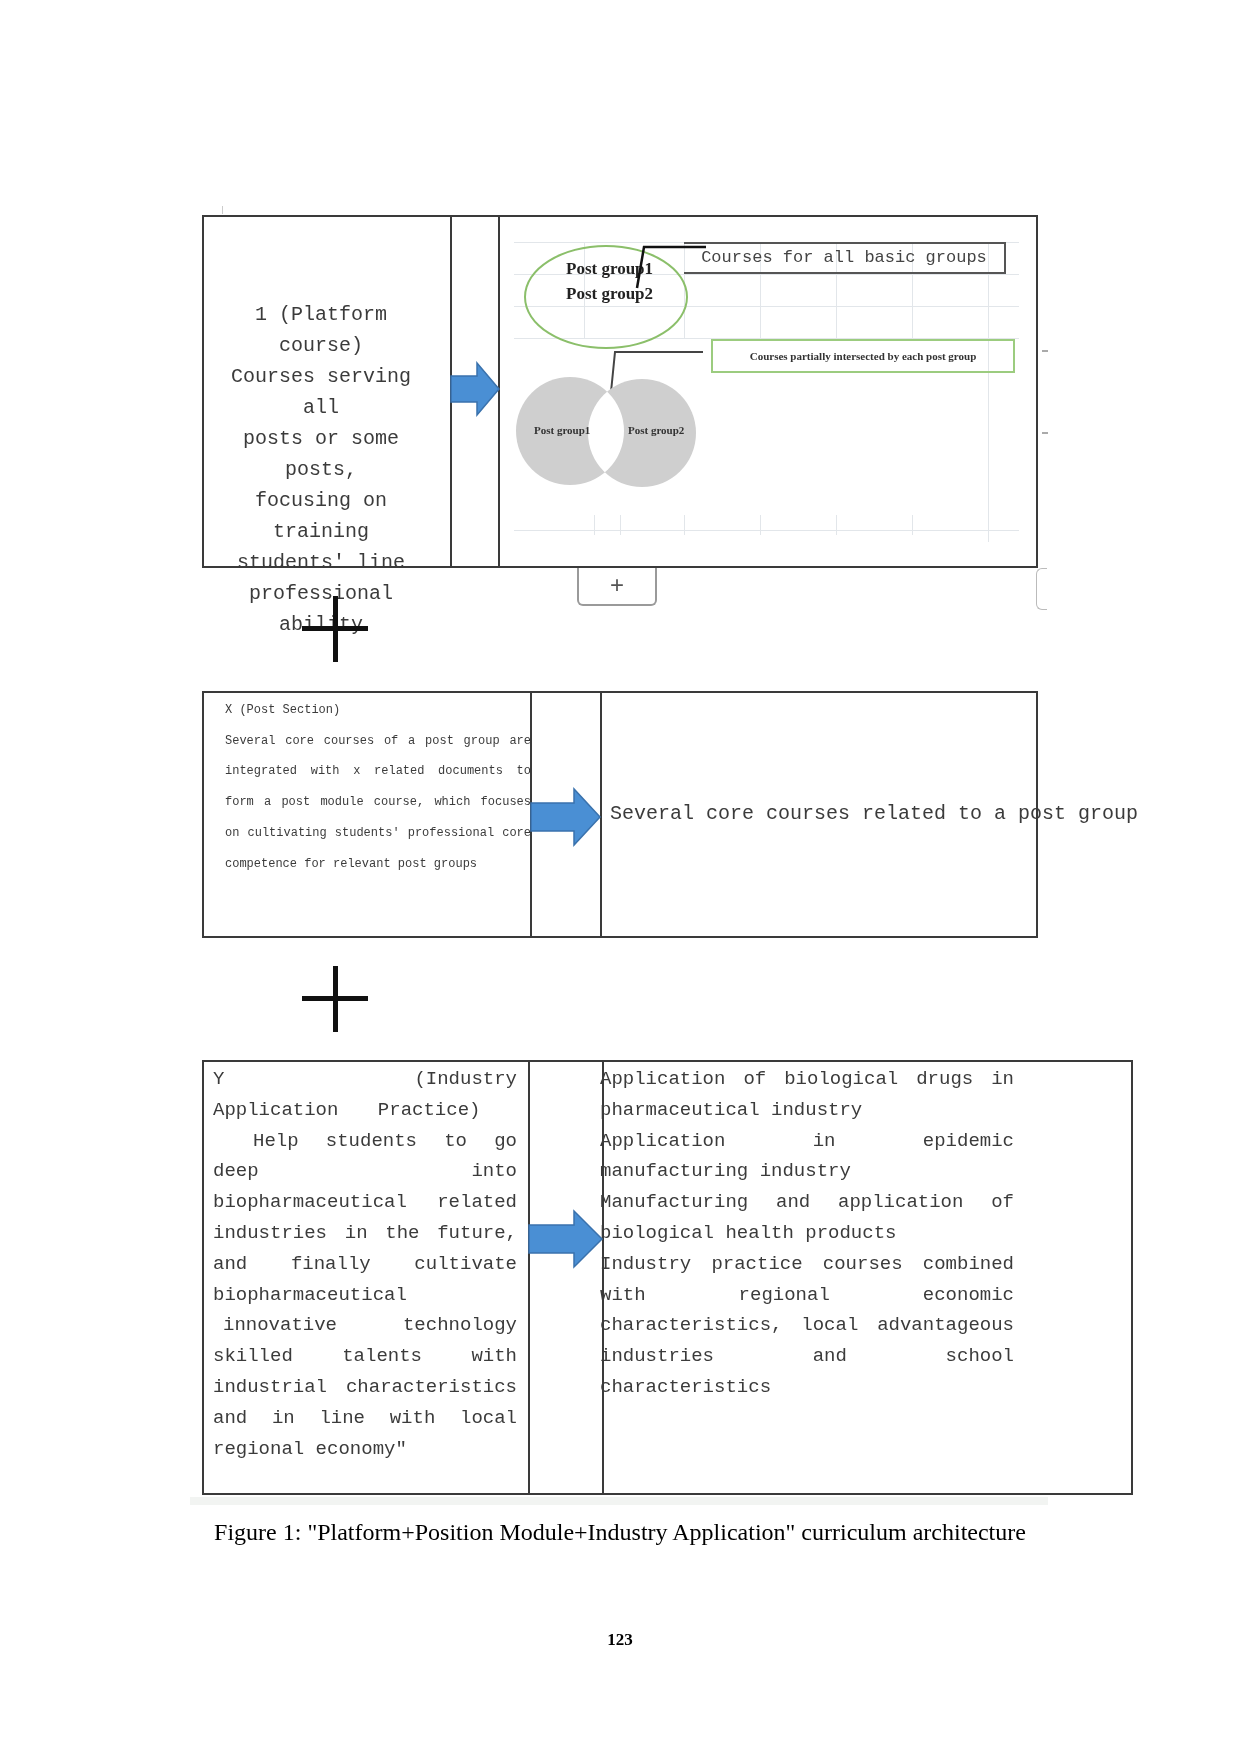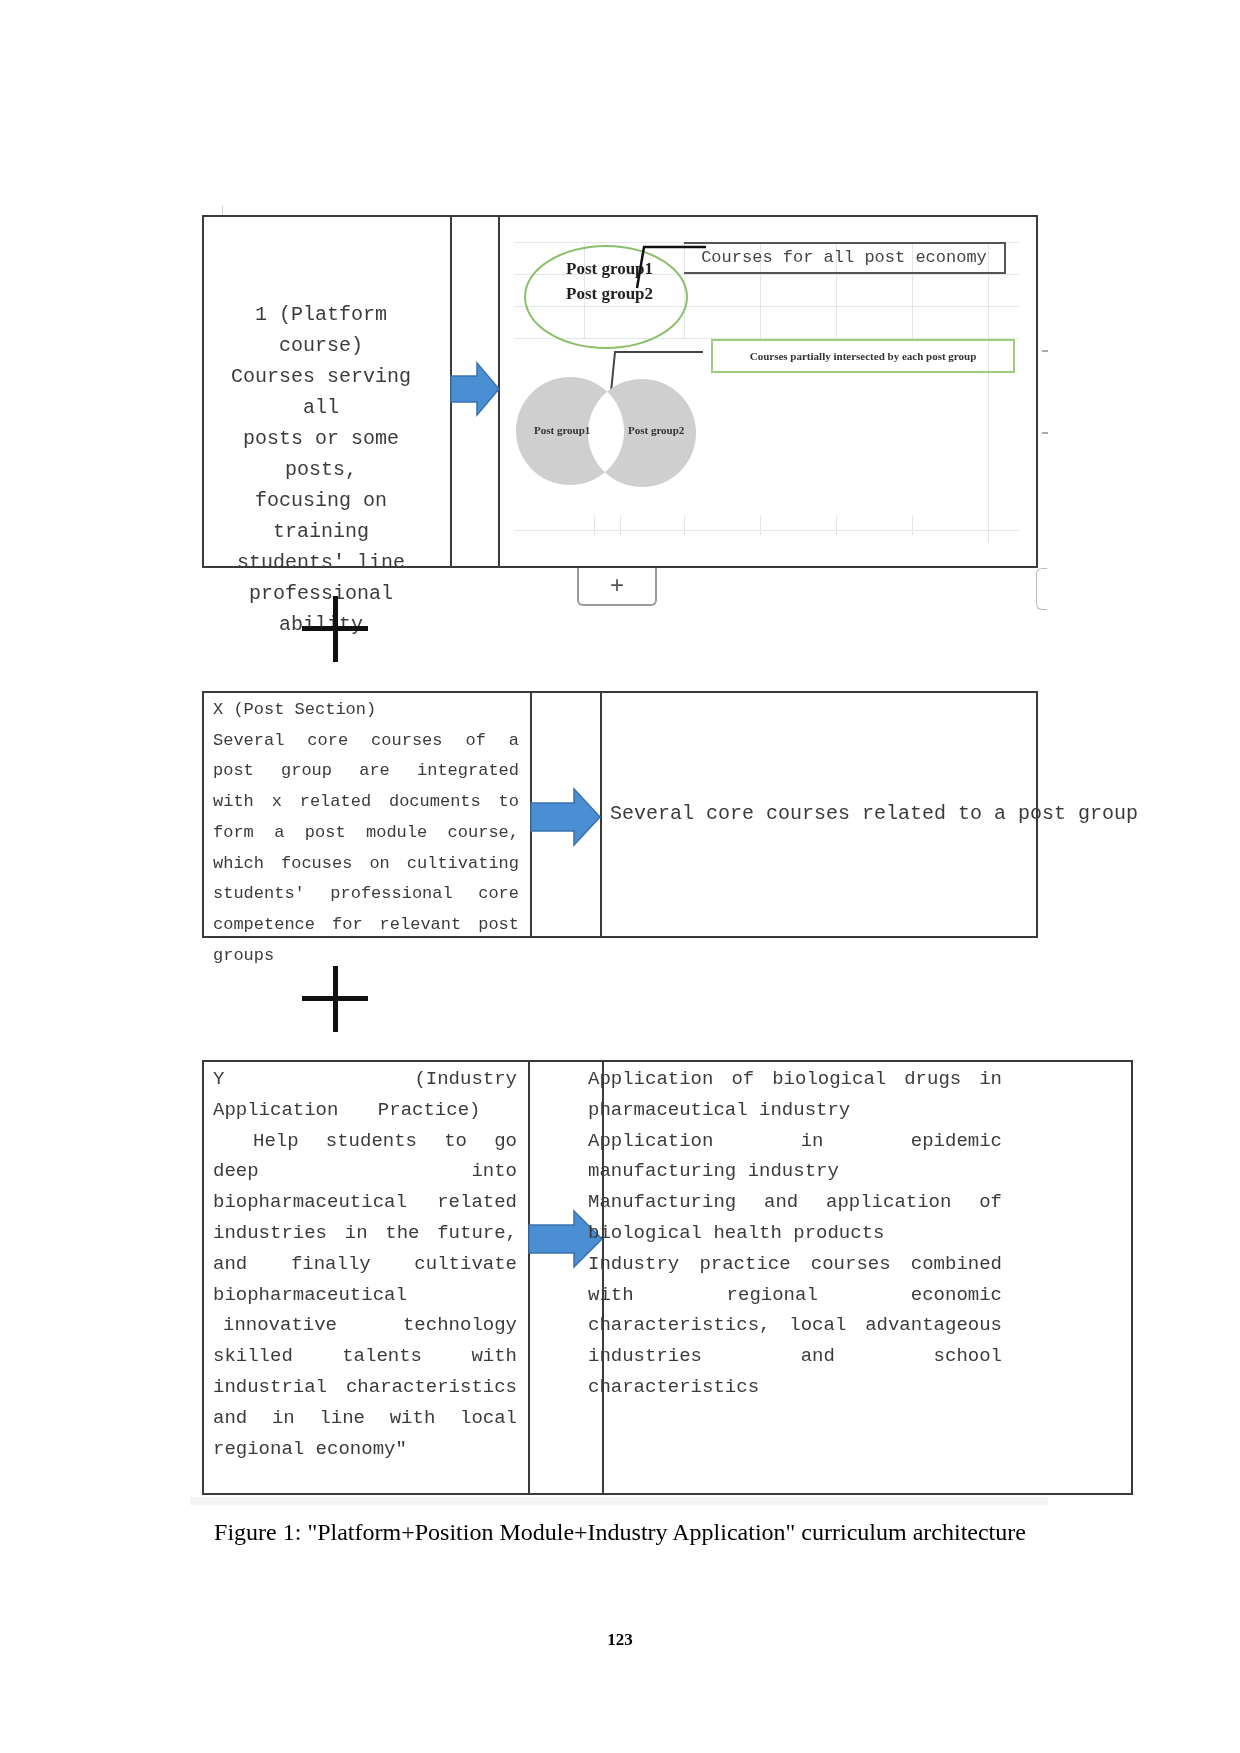--- a/index.html
+++ b/index.html
@@ -56,21 +56,21 @@
     <div class="grid-line-v" style="left:332px; top:290px; height:20px;"></div>
     <div class="grid-line-v" style="left:408px; top:290px; height:20px;"></div>
 
     <div class="abs" style="left:20px; top:20px; width:164px; height:104px; border:2px solid #8bbf6a; border-radius:50%; box-sizing:border-box;"></div>
     <div class="abs serif" style="left:62px; top:34px; font-size:17px; color:#222; font-weight:bold;">Post group1</div>
     <div class="abs serif" style="left:62px; top:59px; font-size:17px; color:#222; font-weight:bold;">Post group2</div>
 
     <svg class="abs" style="left:130px; top:0px;" width="80" height="70">
       <polyline points="3,63 10,22 72,22" fill="none" stroke="#111" stroke-width="2.5"></polyline>
     </svg>
-    <div class="abs mono" style="left:180px; top:17px; width:322px; height:32px; border:2px solid #555; border-left:none; box-sizing:border-box; font-size:17px; line-height:28px; text-align:center; color:#444;">Courses for all post economy</div>
+    <div class="abs mono" style="left:180px; top:17px; width:322px; height:32px; border:2px solid #555; border-left:none; box-sizing:border-box; font-size:17px; line-height:28px; text-align:center; color:#444;">Courses for all basic groups</div>
 
     <svg class="abs" style="left:95px; top:115px;" width="110" height="80">
       <polyline points="10,72 16,12 104,12" fill="none" stroke="#444" stroke-width="2"></polyline>
     </svg>
     <div class="abs serif" style="left:207px; top:114px; width:304px; height:34px; border:2px solid #9ccc7f; box-sizing:border-box; font-size:11px; line-height:30px; text-align:center; color:#333; font-weight:bold;">Courses partially intersected by each post group</div>
 
     <svg class="abs" style="left:10px; top:148px;" width="200" height="116" viewBox="0 0 200 116">
       <defs>
         <clipPath id="clipL">
             <circle cx="56" cy="58" r="54"></circle>
@@ -91,21 +91,21 @@
   <span>+</span>
 </div>
 <div class="abs" style="left:1036px; top:568px; width:10px; height:40px; border:1px solid #bbb; border-right:none; border-radius:6px 0 0 6px;"></div>
 
 <div class="plus-big" style="left:302px; top:596px;">
   <div class="h"></div>
     <div class="v"></div>
 </div>
 
 <div class="panel" style="left:202px; top:691px; width:836px; height:247px;">
-  <div class="cell-text just" style="left:9px; top:2px; width:306px; font-size:17px; line-height:30.7px;">
+  <div class="cell-text just" style="left:21px; top:2px; width:306px; font-size:12px; line-height:30.7px;">
     <div>X (Post Section)</div>
     <div style="text-align:justify;">Several core courses of a post group are integrated with x related documents to form a post module course, which focuses on cultivating students' professional core competence for relevant post groups</div>
   </div>
   <div class="vline" style="left:326px;"></div>
   <div class="vline" style="left:396px;"></div>
   <svg class="abs" style="left:326px; top:94px;" width="72" height="60" viewBox="0 0 72 60">
     <polygon points="1,16 44,16 44,2 70,30 44,58 44,44 1,44" fill="#4a8fd4" stroke="#3a72ad" stroke-width="1.5"></polygon>
   </svg>
   <div class="cell-text" style="left:406px; top:108px; width:420px; font-size:20px; line-height:26px; white-space:nowrap;">Several core courses related to a post group</div>
 </div>
@@ -119,21 +119,21 @@
   <div class="cell-text" style="left:9px; top:2px; width:304px; font-size:19px; line-height:30.8px;">
     <div style="text-align:justify; text-align-last:left; word-spacing:28px;">Y (Industry Application Practice)</div>
     <div style="text-align:justify; text-indent:40px;">Help students to go deep into biopharmaceutical related industries in the future, and finally cultivate biopharmaceutical</div>
     <div style="text-align:justify; text-indent:10px;">innovative technology skilled talents with industrial characteristics and in line with local regional economy"</div>
   </div>
   <div class="vline" style="left:324px;"></div>
   <div class="vline" style="left:398px;"></div>
   <svg class="abs" style="left:324px; top:147px;" width="76" height="60" viewBox="0 0 76 60">
     <polygon points="1,16 46,16 46,2 74,30 46,58 46,44 1,44" fill="#4a8fd4" stroke="#3a72ad" stroke-width="1.5"></polygon>
   </svg>
-  <div class="cell-text" style="left:384px; top:2px; width:414px; font-size:19px; line-height:30.8px;">
+  <div class="cell-text" style="left:396px; top:2px; width:414px; font-size:19px; line-height:30.8px;">
     <div class="just">Application of biological drugs in pharmaceutical industry</div>
     <div class="just">Application in epidemic manufacturing industry</div>
     <div class="just">Manufacturing and application of biological health products</div>
     <div class="just">Industry practice courses combined with regional economic characteristics, local advantageous industries and school characteristics</div>
   </div>
 </div>
 <div class="abs" style="left:190px; top:1497px; width:858px; height:8px; background:#f2f4f2;"></div>
 
 <div class="abs serif" style="left:0; top:1519px; width:1240px; text-align:center; font-size:24px; color:#000;">Figure 1: "Platform+Position Module+Industry Application" curriculum architecture</div>
 

